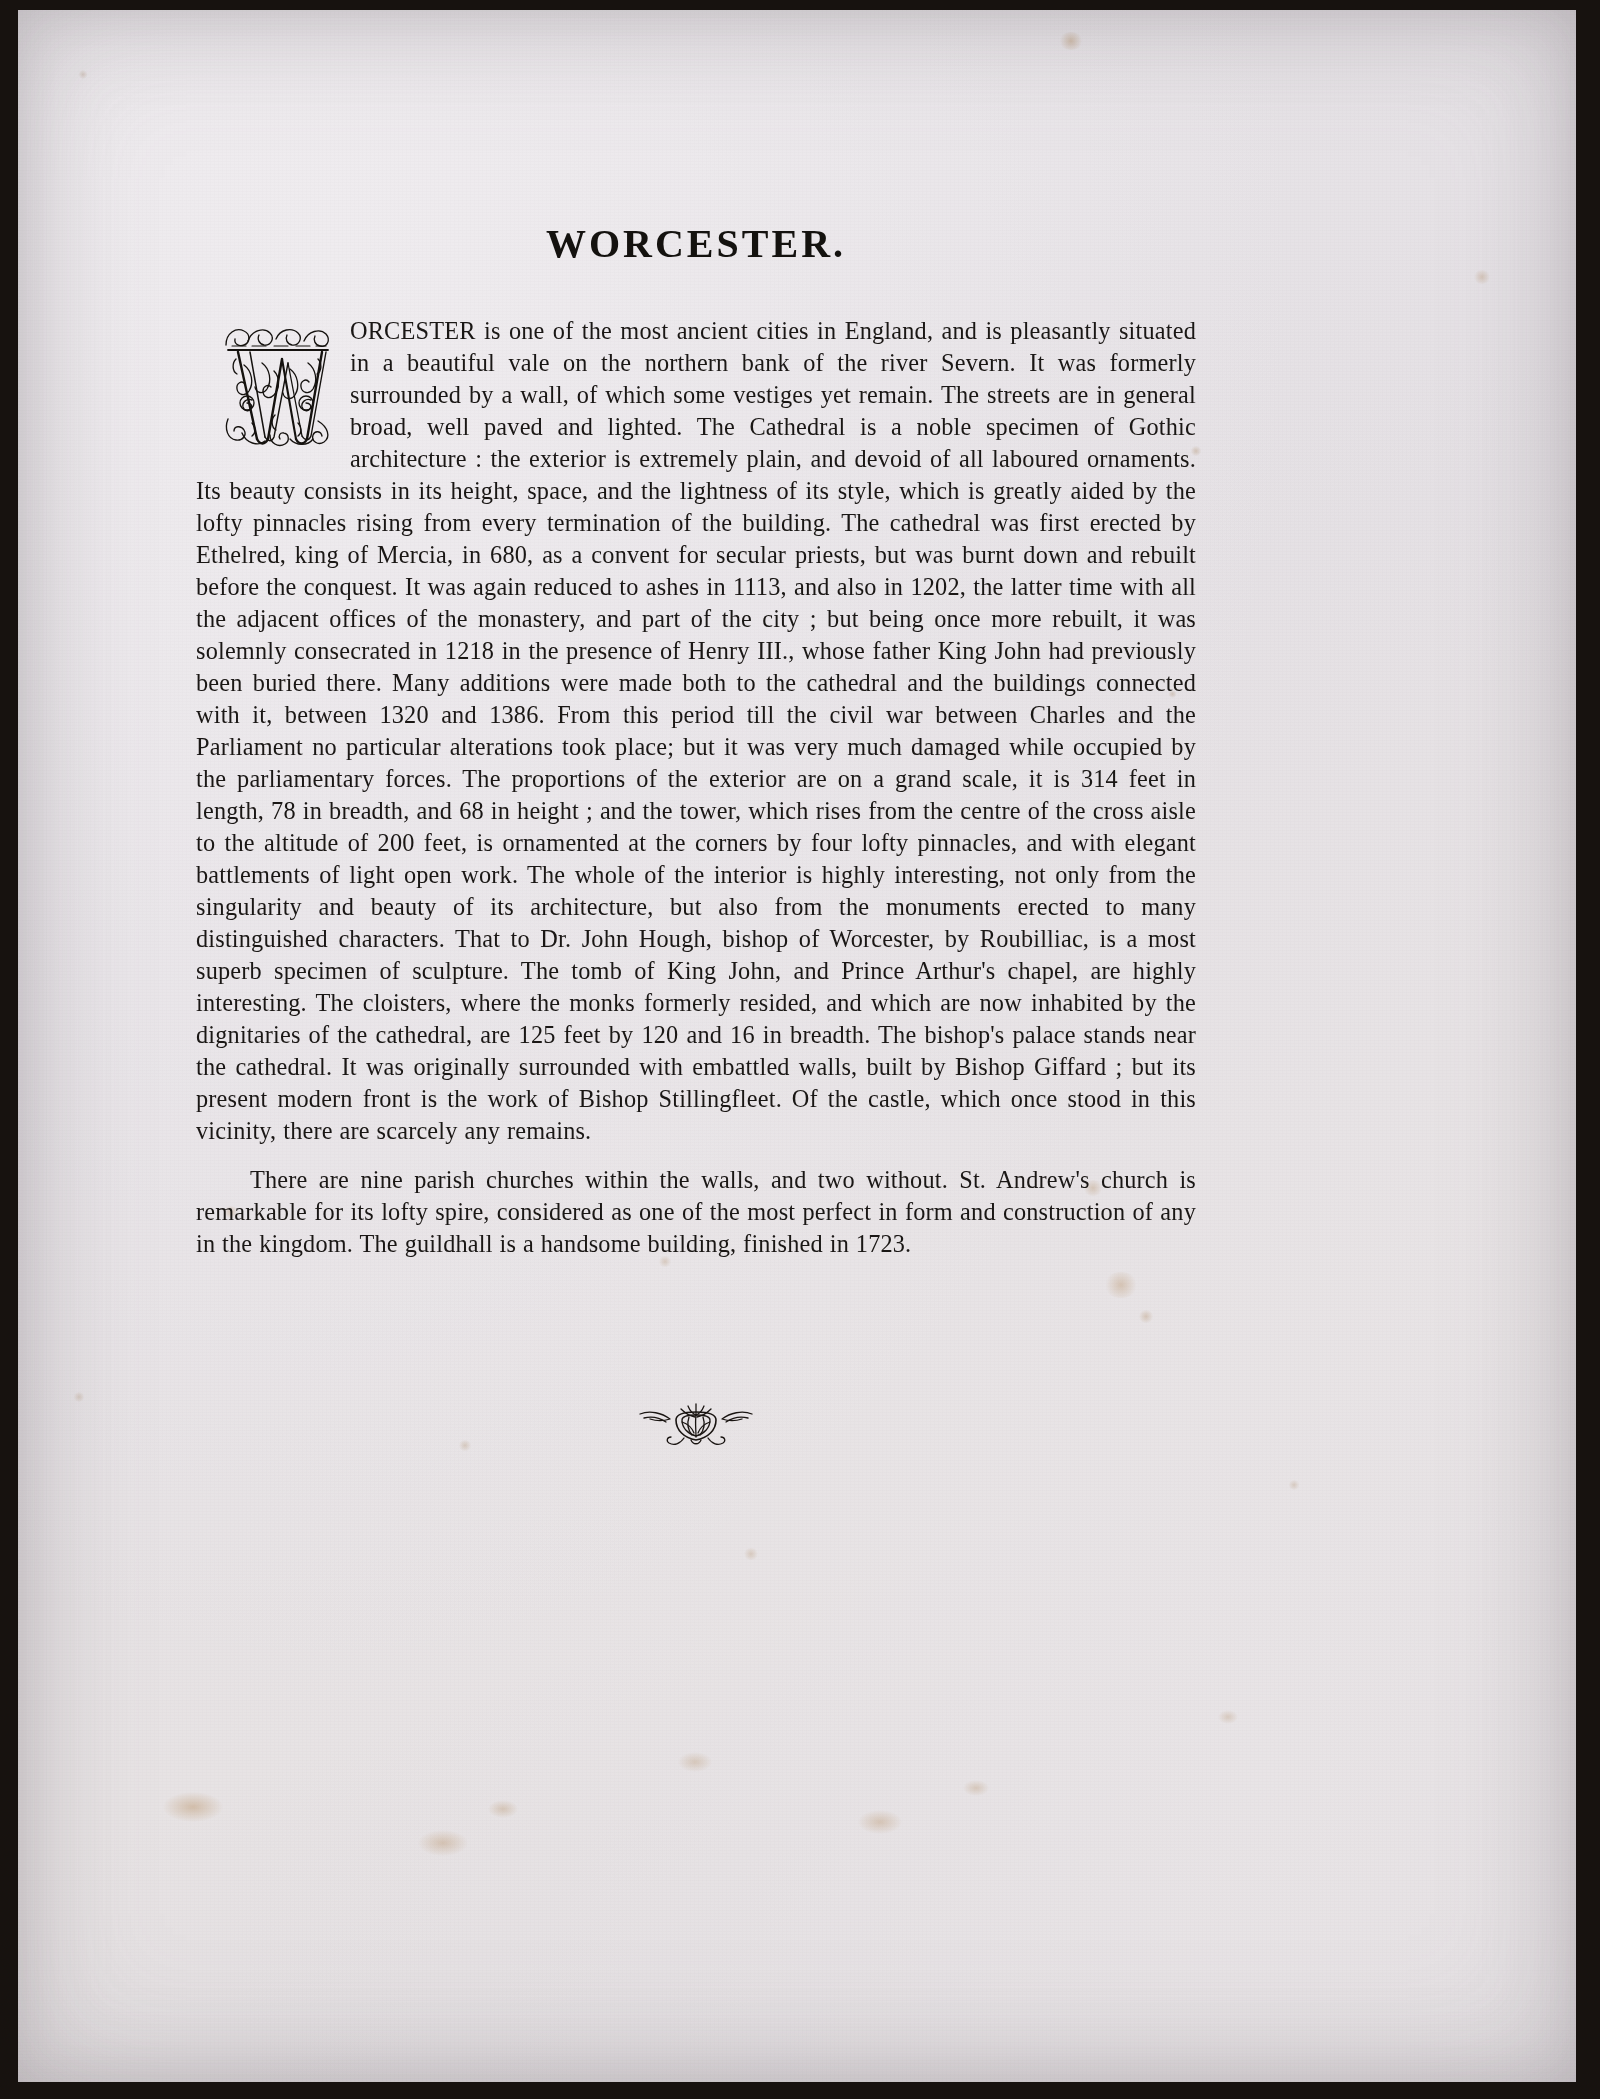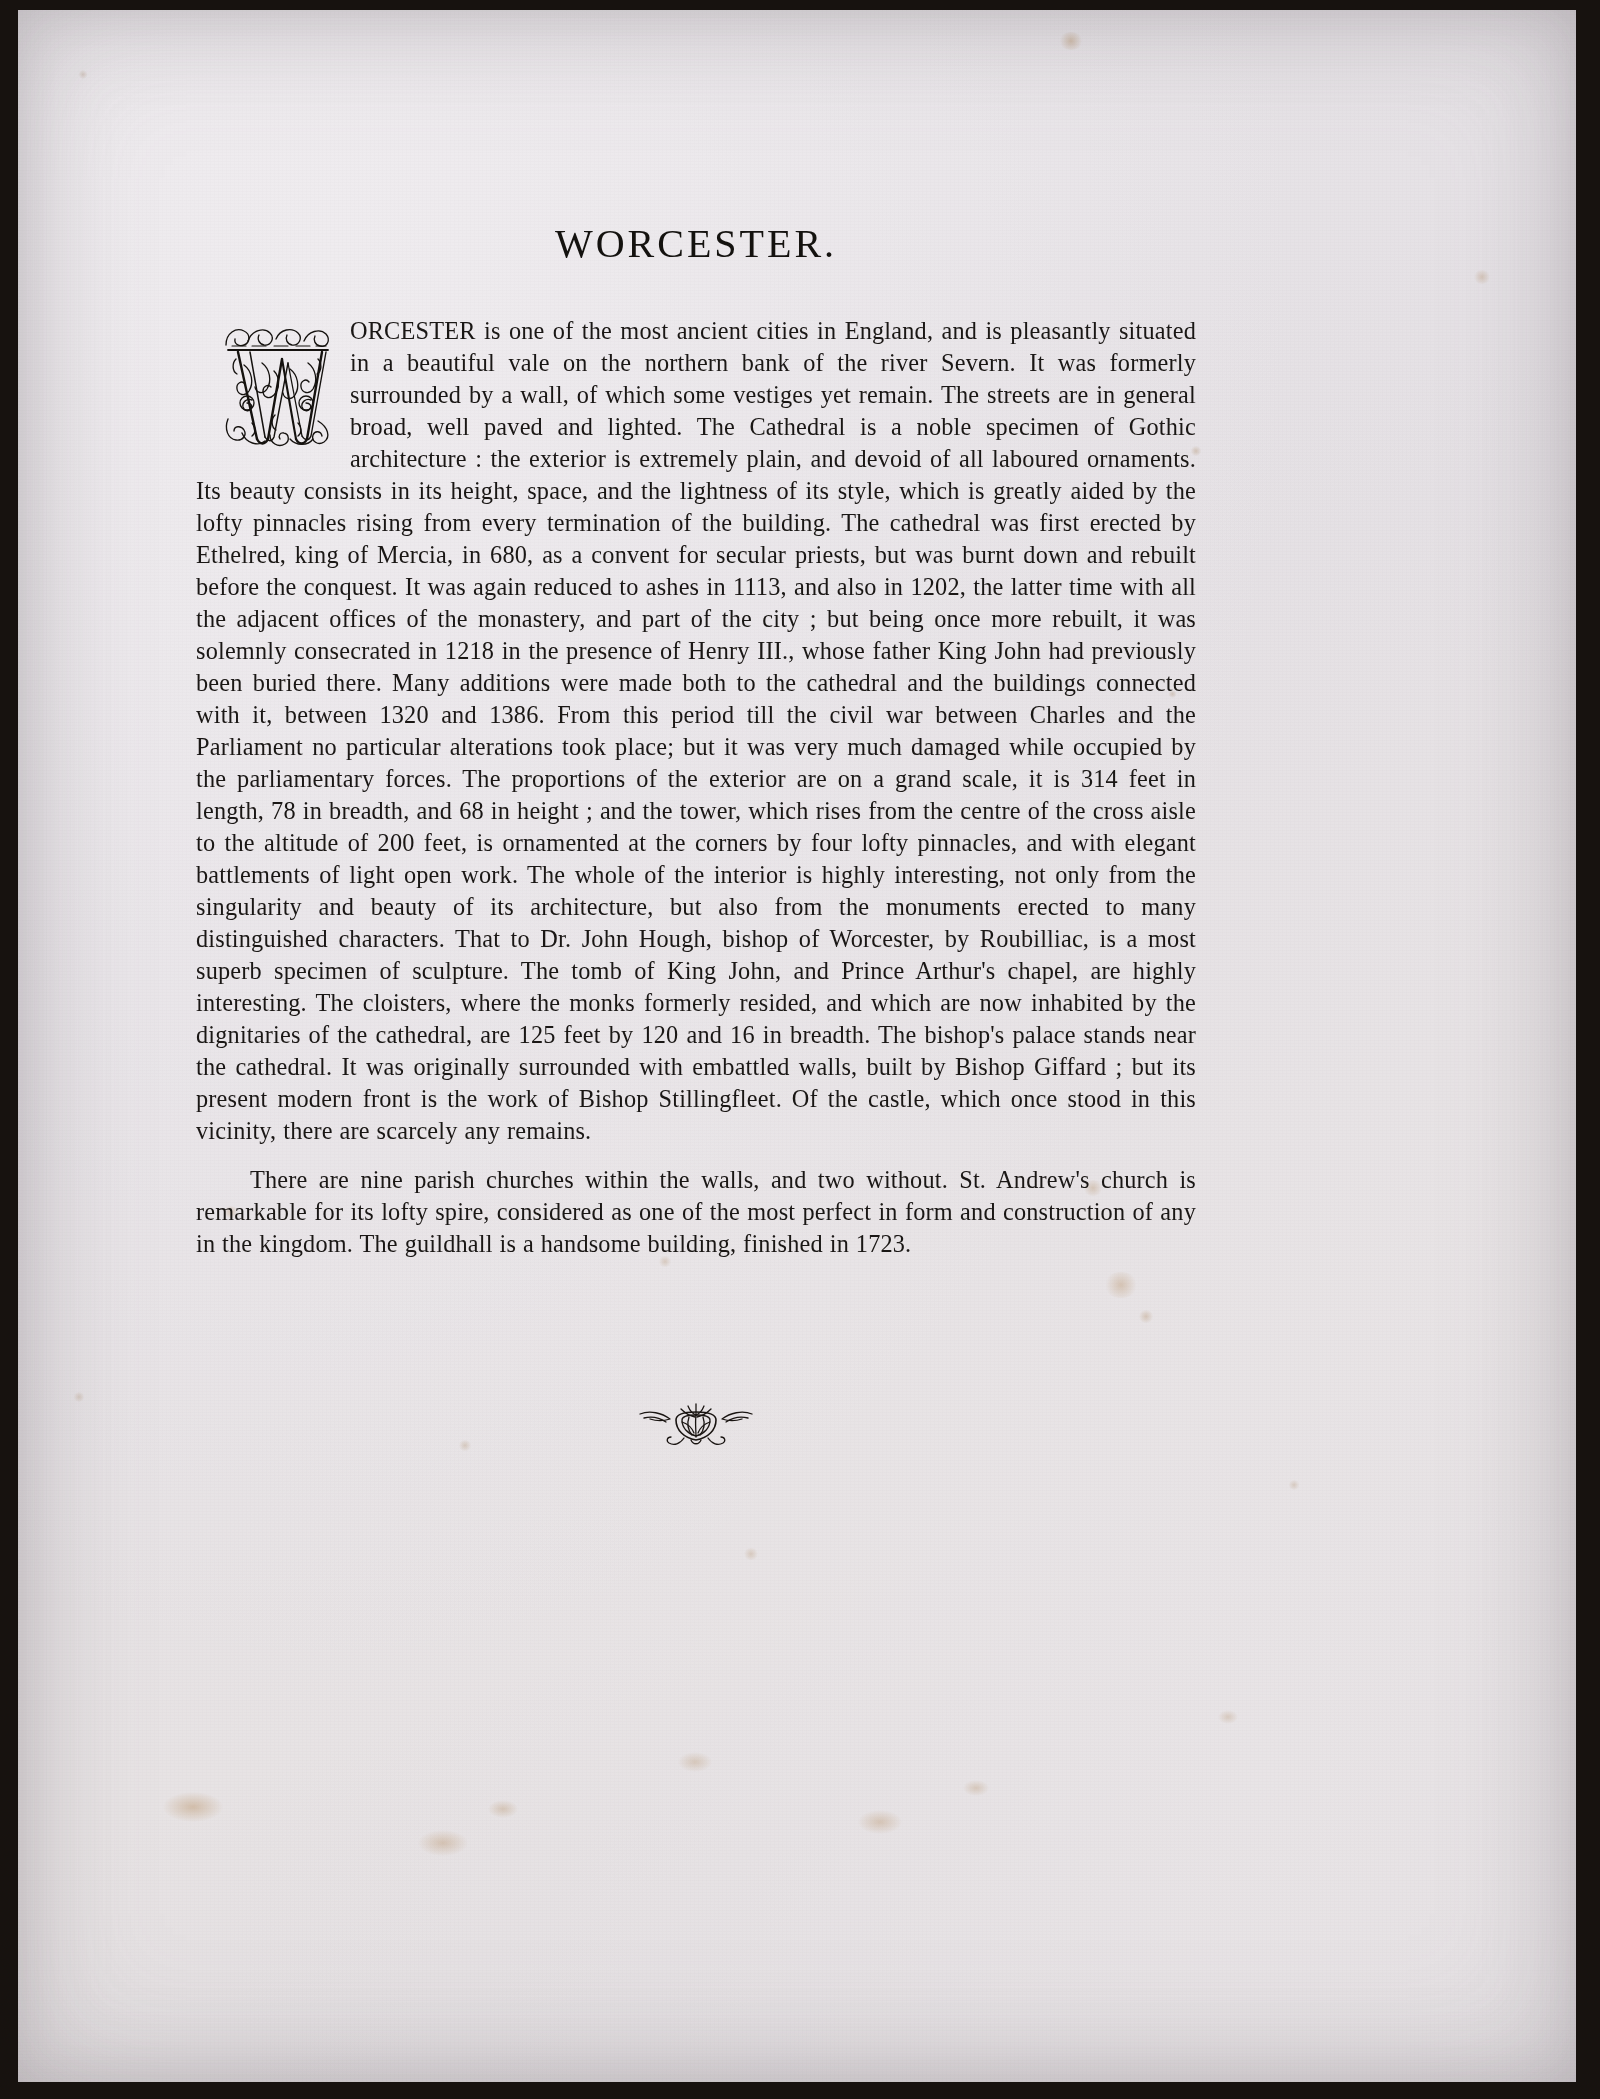--- a/index.html
+++ b/index.html
@@ -41,21 +41,21 @@
     position:absolute;
     left:178px;
     top:210px;
     width:1000px;
   }
   #title{
     text-align:center;
     font-size:40px;
     letter-spacing:3.0px;
     color:#14120f;
-    font-weight:400;
+    font-weight:700;
     margin:0 0 48px 0;
     font-family:"Liberation Serif","DejaVu Serif",serif;
   }
   .para{
     margin:0;
     text-align:justify;
     text-justify:inter-word;
     font-size:24.3px;
     line-height:32px;
     color:#1a1715;

